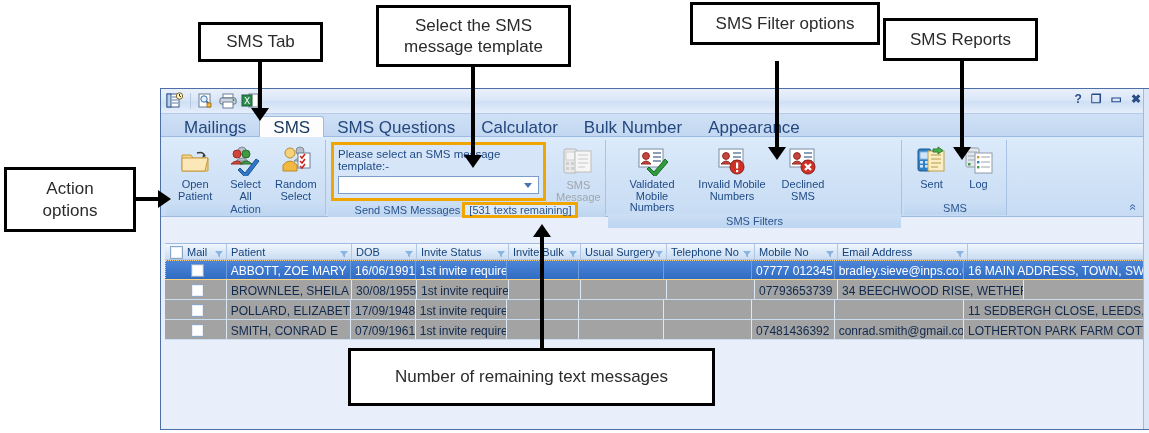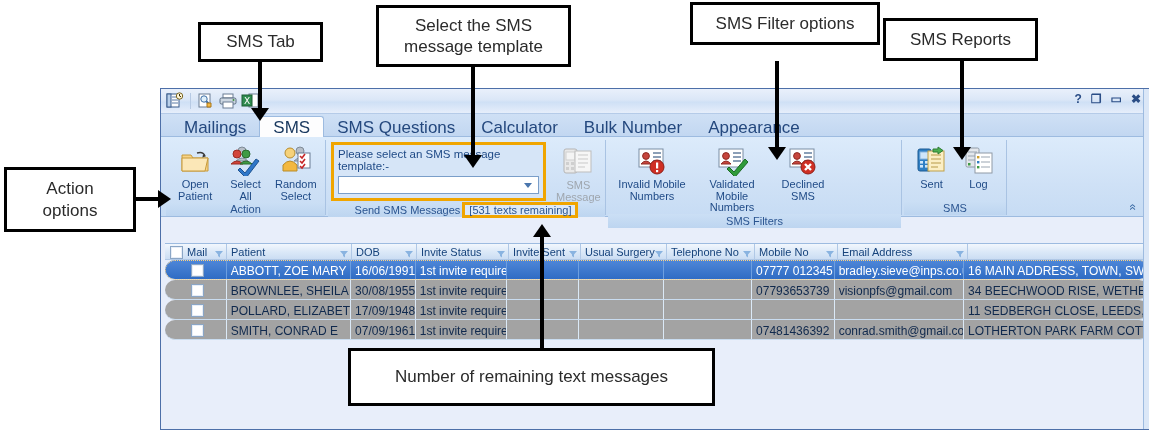--- a/index.html
+++ b/index.html
@@ -154,21 +154,21 @@
   .gh{
     position:relative;box-sizing:border-box;border-right:1px solid #b0c8e6;
     padding:1px 0 0 4px;display:flex;align-items:center;overflow:hidden;
     white-space:nowrap;
   }
   .gh .fnl{
     position:absolute;right:3px;top:4px;width:8px;height:8px;
   }
   .grow{
     display:flex;height:20px;box-sizing:border-box;font-size:12px;
-    border-bottom:1px solid #c9dcf0;color:#10294d;border-radius:10px;
+    border-bottom:1px solid #c9dcf0;color:#10294d;
   }
   .grow.sel{
     background:linear-gradient(180deg,#4f87d8 0%,#2f6cc4 100%);
     color:#ffffff;outline:1px dotted #ffd27f;outline-offset:-1px;
   }
   .grow.alt{background:#a3a3a3;}
   .gc{
     box-sizing:border-box;border-right:1px solid #dbe9f7;
     padding:2px 0 0 4px;display:flex;align-items:center;overflow:hidden;
     white-space:nowrap;
@@ -377,42 +377,42 @@
       <div class="inner">
         <div class="rbtn" style="width:80px;">
           <span class="ico">
             <svg width="32" height="31" viewBox="0 0 32 31">
               <rect x="3" y="4" width="24" height="18" fill="#ffffff" stroke="#7a8da3"></rect>
               <circle cx="10" cy="11" r="3.4" fill="#c7453c" stroke="#8f2a23"></circle>
               <path d="M5 19 q5 -6 10 0 z" fill="#c7453c" stroke="#8f2a23"></path>
               <line x1="17" y1="8" x2="25" y2="8" stroke="#6f88a5" stroke-width="1.6"></line>
               <line x1="17" y1="12" x2="25" y2="12" stroke="#6f88a5" stroke-width="1.6"></line>
               <line x1="17" y1="16" x2="25" y2="16" stroke="#6f88a5" stroke-width="1.6"></line>
-              <circle cx="21" cy="22" r="7" fill="#cf2f24" stroke="#8f2018"></circle>
-              <rect x="20" y="17.5" width="2.2" height="6" fill="#ffffff"></rect>
-              <rect x="20" y="25" width="2.2" height="2.2" fill="#ffffff"></rect>
-            </svg>
-          </span>
-          <span class="lbl" style="white-space:pre-line;">Invalid Mobile
-Numbers</span>
+              <path d="M13 22 l5 5 l11 -13 l3 3 l-13 15 l-8 -8 z" fill="#2f9b3a" stroke="#1c6b24"></path>
+            </svg>
+          </span>
+          <span class="lbl" style="white-space:pre-line;">Validated
+Mobile Numbers</span>
         </div>
         <div class="rbtn" style="width:80px;">
           <span class="ico">
             <svg width="32" height="31" viewBox="0 0 32 31">
               <rect x="3" y="4" width="24" height="18" fill="#ffffff" stroke="#7a8da3"></rect>
               <circle cx="10" cy="11" r="3.4" fill="#c7453c" stroke="#8f2a23"></circle>
               <path d="M5 19 q5 -6 10 0 z" fill="#c7453c" stroke="#8f2a23"></path>
               <line x1="17" y1="8" x2="25" y2="8" stroke="#6f88a5" stroke-width="1.6"></line>
               <line x1="17" y1="12" x2="25" y2="12" stroke="#6f88a5" stroke-width="1.6"></line>
               <line x1="17" y1="16" x2="25" y2="16" stroke="#6f88a5" stroke-width="1.6"></line>
-              <path d="M13 22 l5 5 l11 -13 l3 3 l-13 15 l-8 -8 z" fill="#2f9b3a" stroke="#1c6b24"></path>
-            </svg>
-          </span>
-          <span class="lbl" style="white-space:pre-line;">Validated
-Mobile Numbers</span>
+              <circle cx="21" cy="22" r="7" fill="#cf2f24" stroke="#8f2018"></circle>
+              <rect x="20" y="17.5" width="2.2" height="6" fill="#ffffff"></rect>
+              <rect x="20" y="25" width="2.2" height="2.2" fill="#ffffff"></rect>
+            </svg>
+          </span>
+          <span class="lbl" style="white-space:pre-line;">Invalid Mobile
+Numbers</span>
         </div>
         <div class="rbtn" style="width:62px;">
           <span class="ico">
             <svg width="32" height="31" viewBox="0 0 32 31">
               <rect x="3" y="4" width="24" height="18" fill="#ffffff" stroke="#7a8da3"></rect>
               <circle cx="10" cy="11" r="3.4" fill="#c7453c" stroke="#8f2a23"></circle>
               <path d="M5 19 q5 -6 10 0 z" fill="#c7453c" stroke="#8f2a23"></path>
               <line x1="17" y1="8" x2="25" y2="8" stroke="#6f88a5" stroke-width="1.6"></line>
               <line x1="17" y1="12" x2="25" y2="12" stroke="#6f88a5" stroke-width="1.6"></line>
               <line x1="17" y1="16" x2="25" y2="16" stroke="#6f88a5" stroke-width="1.6"></line>
@@ -506,21 +506,21 @@
       </div>
       <div class="gh" style="width:92px;">
         <span>Invite Status</span>
         <span class="fnl">
           <svg width="8" height="8" viewBox="0 0 8 8">
               <path d="M0 1 h8 l-3 3.4 v3 l-2 -1.3 v-1.7 z" fill="#89b3e0"></path>
             </svg>
         </span>
       </div>
       <div class="gh" style="width:72px;">
-        <span>Invite Sent</span>
+        <span>Invite Bulk</span>
         <span class="fnl">
           <svg width="8" height="8" viewBox="0 0 8 8">
               <path d="M0 1 h8 l-3 3.4 v3 l-2 -1.3 v-1.7 z" fill="#89b3e0"></path>
             </svg>
         </span>
       </div>
       <div class="gh" style="width:86px;">
         <span>Usual Surgery</span>
         <span class="fnl">
           <svg width="8" height="8" viewBox="0 0 8 8">
@@ -573,21 +573,20 @@
       <div class="gc" style="width:62px;">
         <span class="ck"></span>
       </div>
       <div class="gc" style="width:125px;">BROWNLEE, SHEILA</div>
       <div class="gc" style="width:65px;">30/08/1955</div>
       <div class="gc" style="width:92px;">1st invite required</div>
       <div class="gc" style="width:72px;"></div>
       <div class="gc" style="width:86px;"></div>
       <div class="gc" style="width:88px;"></div>
       <div class="gc" style="width:83px;">07793653739</div>
-      <div class="gc" style="width:130px;">visionpfs@gmail.com</div>
       <div class="gc" style="width:186px;">34 BEECHWOOD RISE, WETHERBY</div>
     </div>
 
     <div class="grow alt">
       <div class="gc" style="width:62px;">
         <span class="ck"></span>
       </div>
       <div class="gc" style="width:125px;">POLLARD, ELIZABETH</div>
       <div class="gc" style="width:65px;">17/09/1948</div>
       <div class="gc" style="width:92px;">1st invite required</div>

